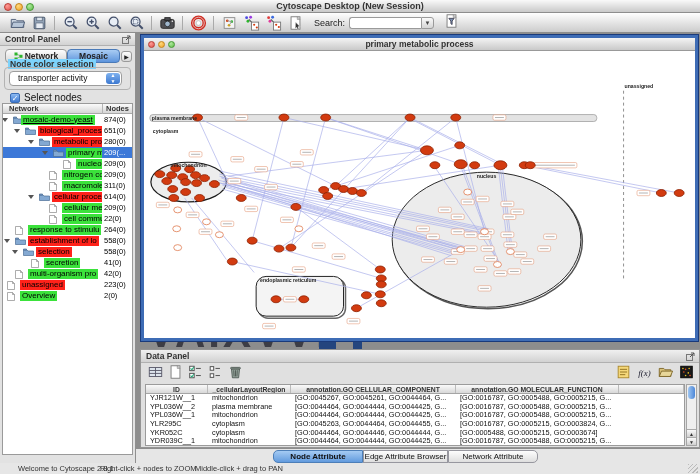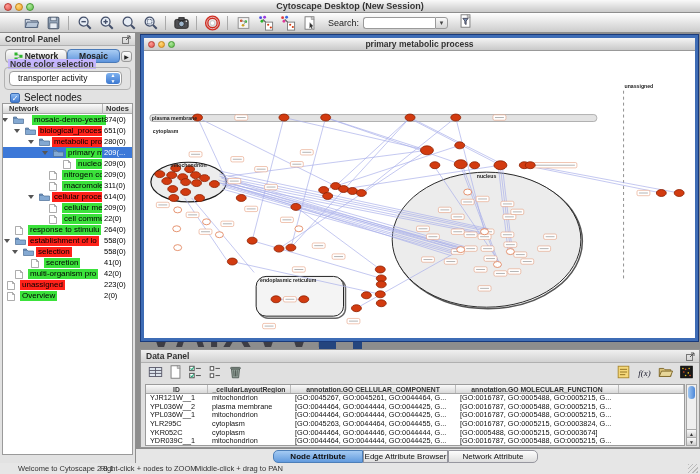--- a/index.html
+++ b/index.html
@@ -8,41 +8,41 @@
   .abs{position:absolute}
   
   .titlebar{left:0;top:0;width:700px;height:13px;background:linear-gradient(#f9f9f9,#c9c9c9);
             border-bottom:1px solid #8d8d8d}
   .title-text{width:100%;text-align:center;font-size:9px;font-weight:bold;color:#333;line-height:13px}
   .traffic{position:absolute;top:2.5px;width:8px;height:8px;border-radius:50%}
   .t-red{background:radial-gradient(circle at 35% 30%,#ff9d97,#e0514a);border:1px solid #b83c34}
   .t-yel{background:radial-gradient(circle at 35% 30%,#ffd97e,#f0a427);border:1px solid #c4851d}
   .t-grn{background:radial-gradient(circle at 35% 30%,#b0e8a0,#5fbf47);border:1px solid #459934}
   .toolbar{left:0;top:13px;width:700px;height:20px;background:linear-gradient(#fefefe,#cccccc);
-           border-bottom:1px solid #8d8d8d;display:flex;align-items:center;padding-left:20px}
+           border-bottom:1px solid #8d8d8d;display:flex;align-items:center;padding-left:6px}
   .tbicon{width:22px;height:18px;display:inline-flex;align-items:center;justify-content:center}
   .tbsep{width:1px;height:14px;background:#aaa;margin:0 4px}
   .search-label{font-size:9px;color:#222;margin:0 4px 0 8px}
   .search-field{width:72px;height:12px;background:#fff;border:1px solid #9a9a9a;border-right:none;
                 border-radius:3px 0 0 3px;font-size:8px;padding-left:3px;color:#333}
   .search-drop{width:13px;height:12px;border:1px solid #9a9a9a;border-radius:0 3px 3px 0;
                background:linear-gradient(#fafafa,#d5d5d5);font-size:6px;line-height:11px;text-align:center;color:#444}
   
   .cpanel{left:0;top:33px;width:136px;height:430px;background:#e2e2e2;border-right:1px solid #8f8f8f}
   .cp-head{position:absolute;left:0;top:0;width:100%;height:13px;background:linear-gradient(#f0f0f0,#d2d2d2);
            border-bottom:1px solid #b0b0b0;font-size:8.5px;font-weight:bold;color:#333;line-height:13px;padding-left:5px}
   .floaticon{position:absolute;top:2px;width:9px;height:9px}
   .cp-tab{position:absolute;top:16px;height:14px;border:1px solid #9a9a9a;border-radius:4px;
           font-size:8.5px;font-weight:bold;color:#222;display:flex;align-items:center;justify-content:center;gap:2px}
   .cp-tab.plain{background:linear-gradient(#fdfdfd,#d8d8d8)}
   .cp-tab.sel{background:linear-gradient(#a9ccf3,#5d94dc);border-color:#4a7ab8}
   .tab-arrow{position:absolute;top:18px;left:121px;width:11px;height:11px;border:1px solid #9a9a9a;border-radius:3px;
              background:linear-gradient(#fdfdfd,#d8d8d8);font-size:6px;line-height:10px;text-align:center;color:#222}
   .groupbox{position:absolute;left:4px;top:34px;width:127px;height:23px;border:1px solid #b3b3b3;border-radius:4px}
-  .group-label{position:absolute;left:8px;top:26px;font-size:8.5px;font-weight:bold;color:#333;background:#c4b5fd;padding:0 2px}
+  .group-label{position:absolute;left:8px;top:26px;font-size:8.5px;font-weight:bold;color:#333;background:#7dd3fc;padding:0 2px}
   .dropdown{position:absolute;left:9px;top:38px;width:113px;height:15px;background:#fff;border:1px solid #9d9d9d;
             border-radius:4px;font-size:8.5px;line-height:13px;padding-left:8px;color:#111}
   .dd-stepper{position:absolute;right:1px;top:1px;width:14px;height:11px;border-radius:3px;
               background:linear-gradient(#7fb2ef,#3c78d0);color:#fff;font-size:5px;line-height:5.5px;text-align:center}
   .checkrow{position:absolute;left:10px;top:59px;height:11px;display:flex;align-items:center;gap:4px}
   .checkbox{width:10px;height:10px;border-radius:2px;border:1px solid #3a6cb4;
             background:linear-gradient(#8cbaf2,#3f7ad2);color:#fff;font-size:8px;line-height:9px;text-align:center}
   .check-label{font-size:10px;color:#111}
   .tree{position:absolute;left:2px;top:70px;width:131px;height:352px;background:#fff;border:1px solid #9a9a9a;overflow:hidden}
   .tree-head{height:10px;background:linear-gradient(#fbfbfb,#d6d6d6);border-bottom:1px solid #a9a9a9;position:relative}
@@ -266,21 +266,21 @@
     </div>
     <div id="tree-rows">
         <div class="trow">
           <span class="texp" style="left: -1px;"></span>
           <span class="ticon" style="left: 10px;">
             <svg width="11" height="8" viewBox="0 0 11 8">
               <path d="M0.5,2 h3.5 l1,1 h5.5 v4.5 h-10 z" fill="#84a9d2" stroke="#4a6d96" stroke-width="0.7"></path>
               <path d="M0.5,1 h3 v1 h-3 z" fill="#84a9d2" stroke="#4a6d96" stroke-width="0.7"></path>
             </svg>
           </span>
-          <span class="tlabel green" style="left: 29px; max-width: 76px;">mosaic-demo-yeast</span>
+          <span class="tlabel green" style="left: 18px; max-width: 76px; text-decoration: underline;">mosaic-demo-yeast</span>
           <span class="tval">874(0)</span>
         </div>
         <div class="trow">
           <span class="texp" style="left: 11px;"></span>
           <span class="ticon" style="left: 22px;">
             <svg width="11" height="8" viewBox="0 0 11 8">
               <path d="M0.5,2 h3.5 l1,1 h5.5 v4.5 h-10 z" fill="#84a9d2" stroke="#4a6d96" stroke-width="0.7"></path>
               <path d="M0.5,1 h3 v1 h-3 z" fill="#84a9d2" stroke="#4a6d96" stroke-width="0.7"></path>
             </svg>
           </span>

